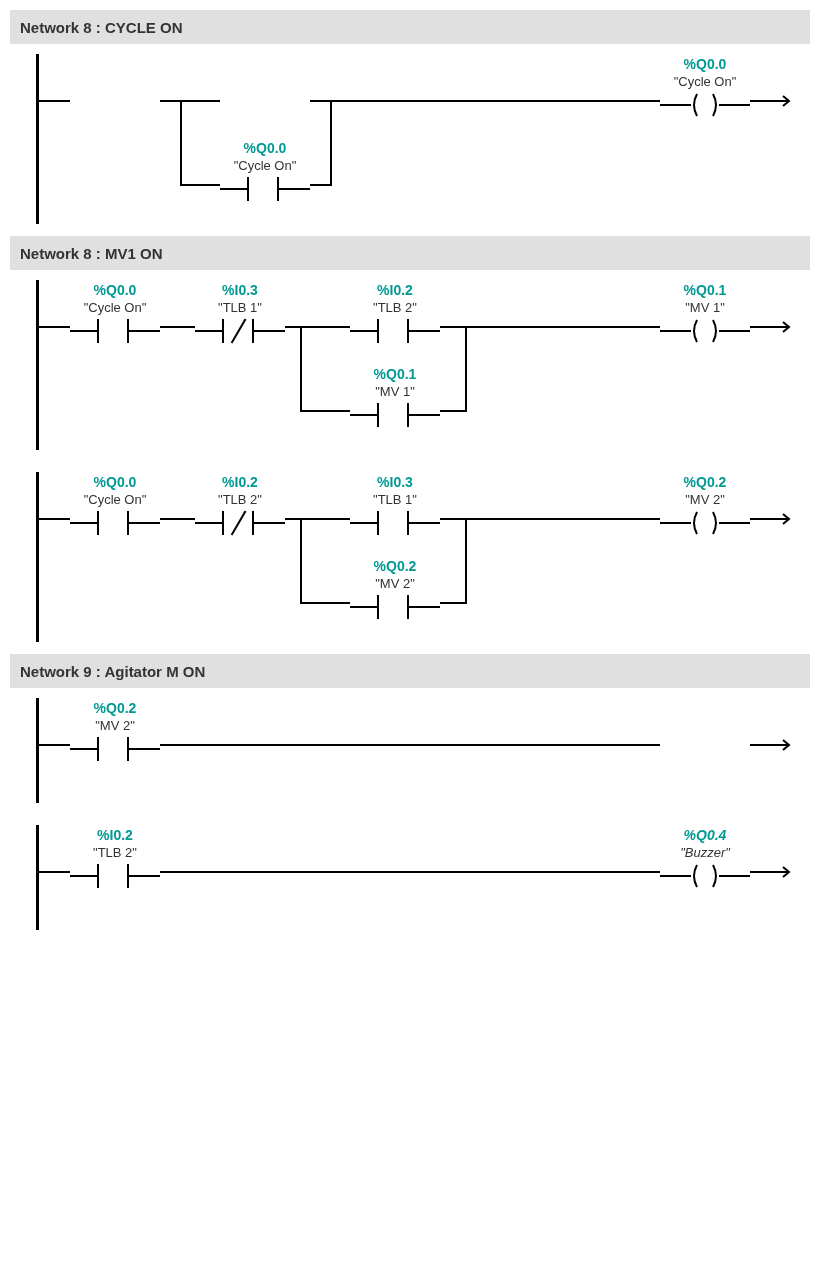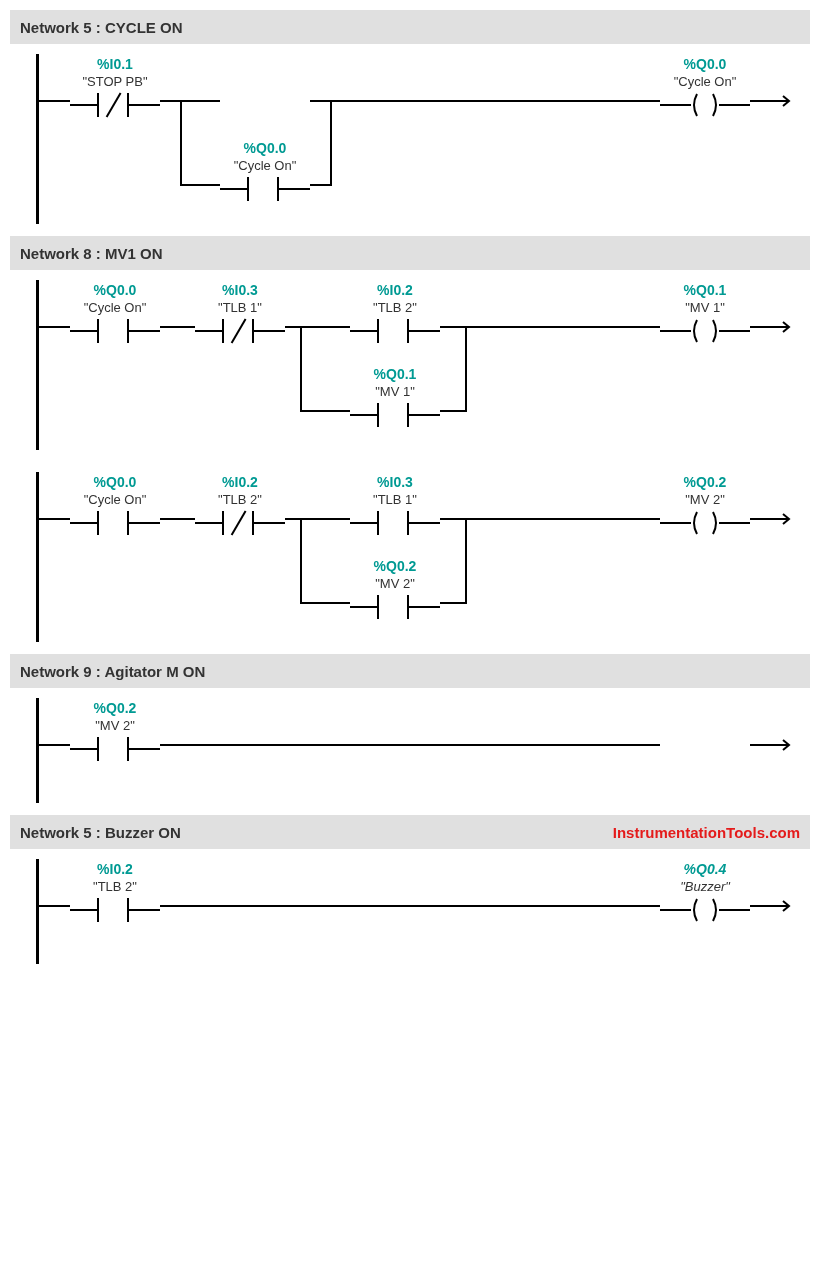--- a/index.html
+++ b/index.html
@@ -27,43 +27,34 @@
 .coil { display: block; height: 24px; position: relative; margin-top: 4px; }
 .coil svg { position: absolute; left: 50%; top: 50%; transform: translate(-50%, -50%); }
 .arrow svg { display: block; }
 </style>
 </head>
 <body>
 
 <div id="root">
     <div class="network">
       <div class="net-header">
-    <span>Network 5 : CYCLE ON</span>
+    <span>Network 8 : CYCLE ON</span>
 
   </div>
       <div class="ladder ">
         <div class="left-rail"></div>
         <div class="hwire" style="top:56px; left:28px; width:32px;"></div>
         <div class="hwire" style="top:56px; left:150px; width:60px;"></div>
         <div class="hwire" style="top:56px; left:300px; width:350px;"></div>
         <div class="hwire" style="top:56px; left:740px; width:20px;"></div>
         <div class="arrow" style="position:absolute; left:755px; top:50px;">
     <svg width="30" height="14">
             <path d="M 0 7 L 24 7 M 18 2 L 24 7 L 18 12" stroke="#000" stroke-width="2" fill="none"></path>
           </svg>
   </div>
-        <div class="group" style="left:60px; top:12px;">
-      <div class="addr">%I0.1</div>
-      <div class="lbl">"STOP PB"</div>
-      <span class="contact-nc">
-            <span class="lh l"></span>
-            <span class="lh r"></span>
-            <span class="slash"></span>
-          </span>
-    </div>
         <div class="group" style="left:650px; top:12px;">
       <div class="addr">%Q0.0</div>
       <div class="lbl">"Cycle On"</div>
       <span class="coil">
       <svg width="40" height="26">
               <path d="M 12 2 Q 6 13 12 24" stroke="#000" stroke-width="2" fill="none"></path>
               <path d="M 28 2 Q 34 13 28 24" stroke="#000" stroke-width="2" fill="none"></path>
             </svg>
       <span class="lh l" style="width:calc(50% - 14px);"></span>
             <span class="lh r" style="width:calc(50% - 14px);"></span>
@@ -234,24 +225,20 @@
       <div class="addr">%Q0.2</div>
       <div class="lbl">"MV 2"</div>
       <span class="contact-no">
             <span class="lh l"></span>
             <span class="lh r"></span>
           </span>
     </div>
       </div>
     </div>
     <div class="network">
-      <div class="net-header">
-    <span>Network 5 : Buzzer ON</span>
-    <span class="watermark">InstrumentationTools.com</span>
-  </div>
       <div class="ladder short">
         <div class="left-rail"></div>
         <div class="hwire" style="top:56px; left:28px; width:32px;"></div>
         <div class="hwire" style="top:56px; left:150px; width:500px;"></div>
         <div class="hwire" style="top:56px; left:740px; width:20px;"></div>
         <div class="arrow" style="position:absolute; left:755px; top:50px;">
     <svg width="30" height="14">
             <path d="M 0 7 L 24 7 M 18 2 L 24 7 L 18 12" stroke="#000" stroke-width="2" fill="none"></path>
           </svg>
   </div>

